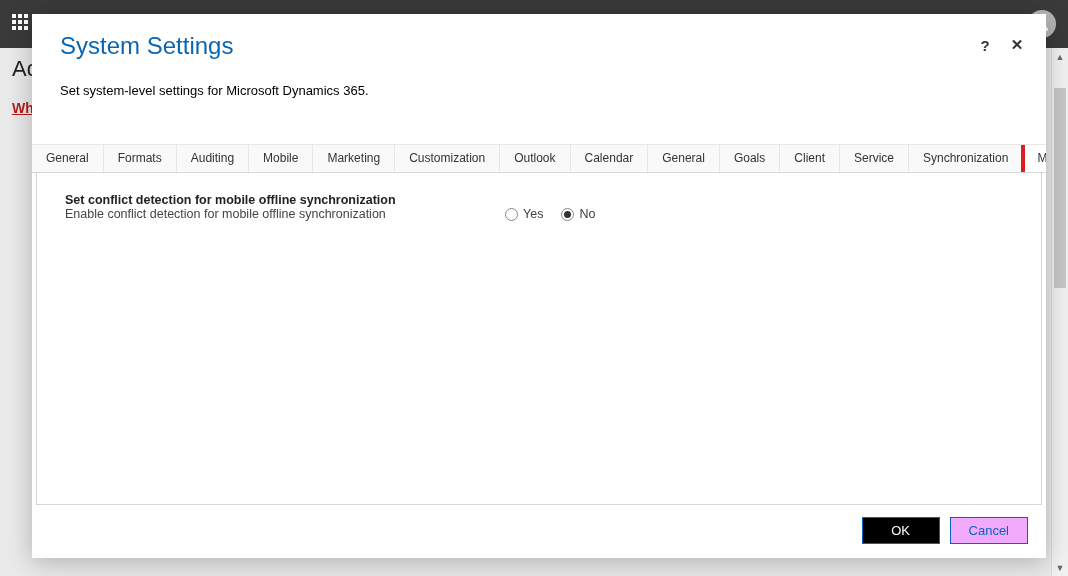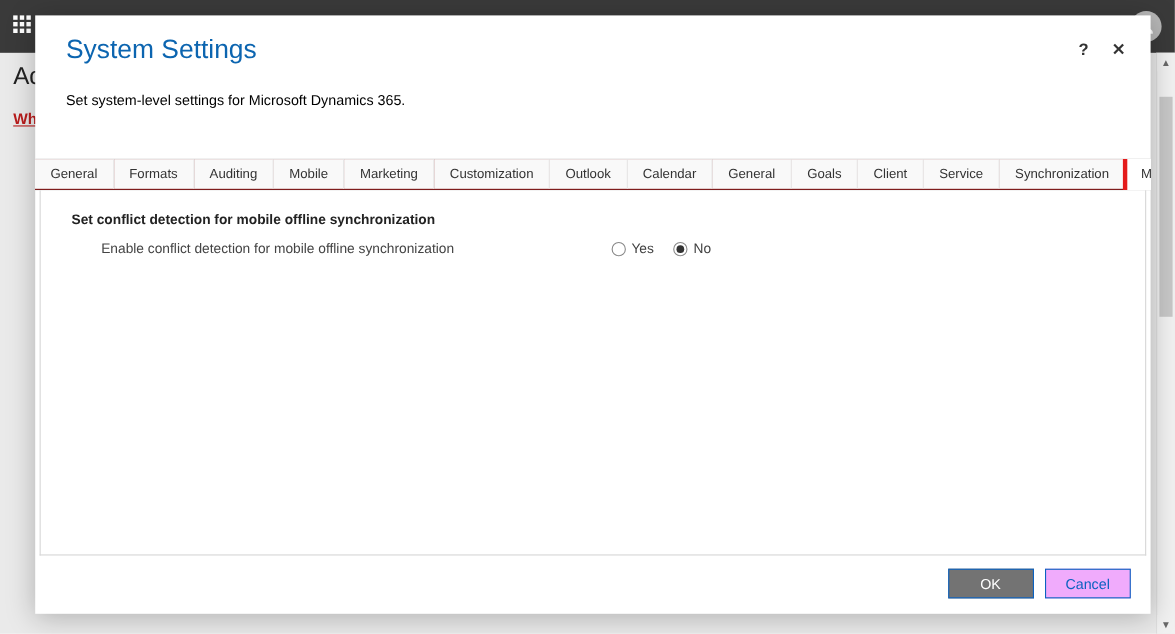--- a/index.html
+++ b/index.html
@@ -164,27 +164,24 @@
       padding: 20px 28px;
       border: 1px solid #d6d6d6;
       border-top: none;
       margin: 0 4px;
       overflow-y: auto;
     }
     .section-heading {
       font-size: 12.5px;
       font-weight: 600;
       color: #222;
-      margin-bottom: 12px;
     }
     .field-row {
       display: flex;
       align-items: center;
-      gap: 24px;
-      margin-left: 27px;
     }
     .field-label {
       font-size: 12.5px;
       color: #444;
       width: 440px;
     }
     .radio-group {
       display: flex;
       gap: 18px;
       align-items: center;
@@ -224,21 +221,21 @@
     }
     .btn {
       min-width: 78px;
       padding: 5px 18px;
       font-size: 13px;
       border: 1px solid;
       cursor: pointer;
       text-align: center;
     }
     .btn-primary {
-      background: #737373;
+      background: #000000;
       border-color: #0b62c0;
       color: #fff;
     }
     .btn-secondary {
       background: #f0abfc;
       border-color: #0b62c0;
       color: #0b62c0;
     }
     
     .scroll-track {

